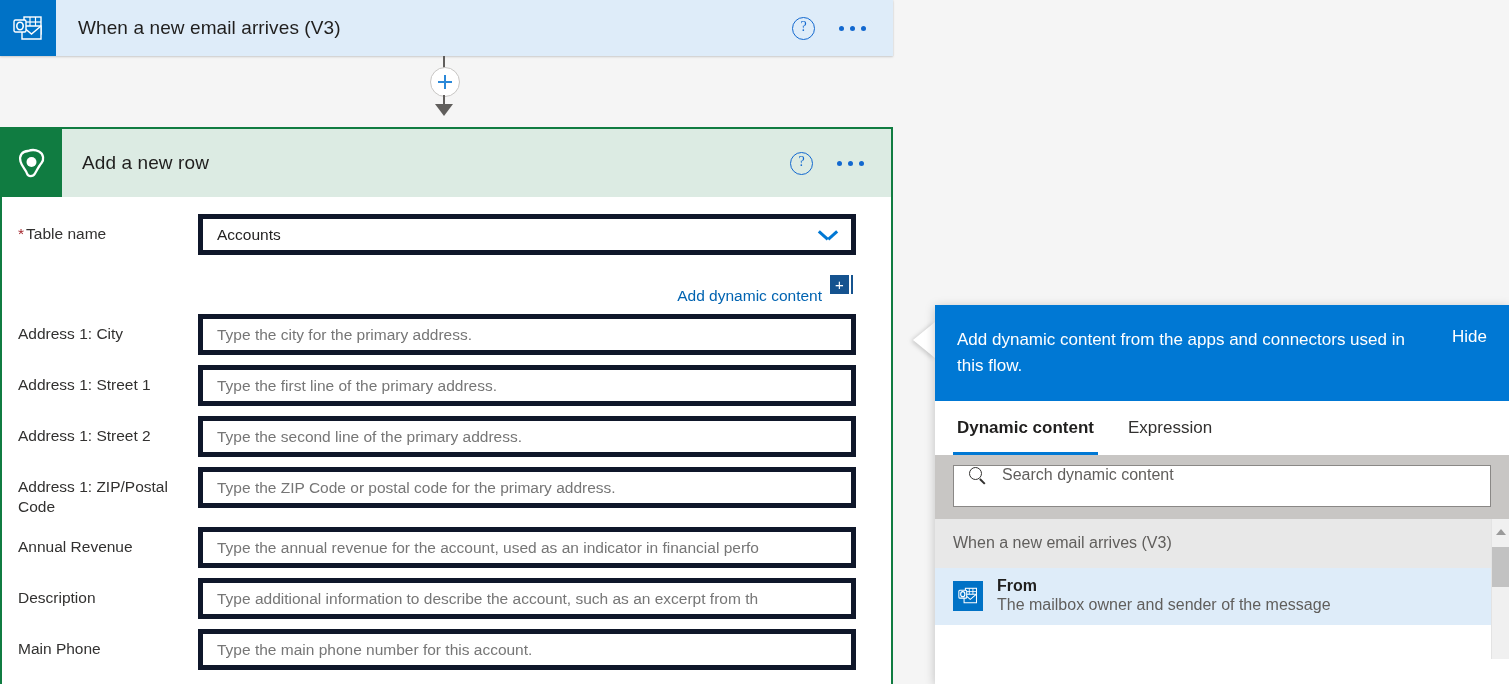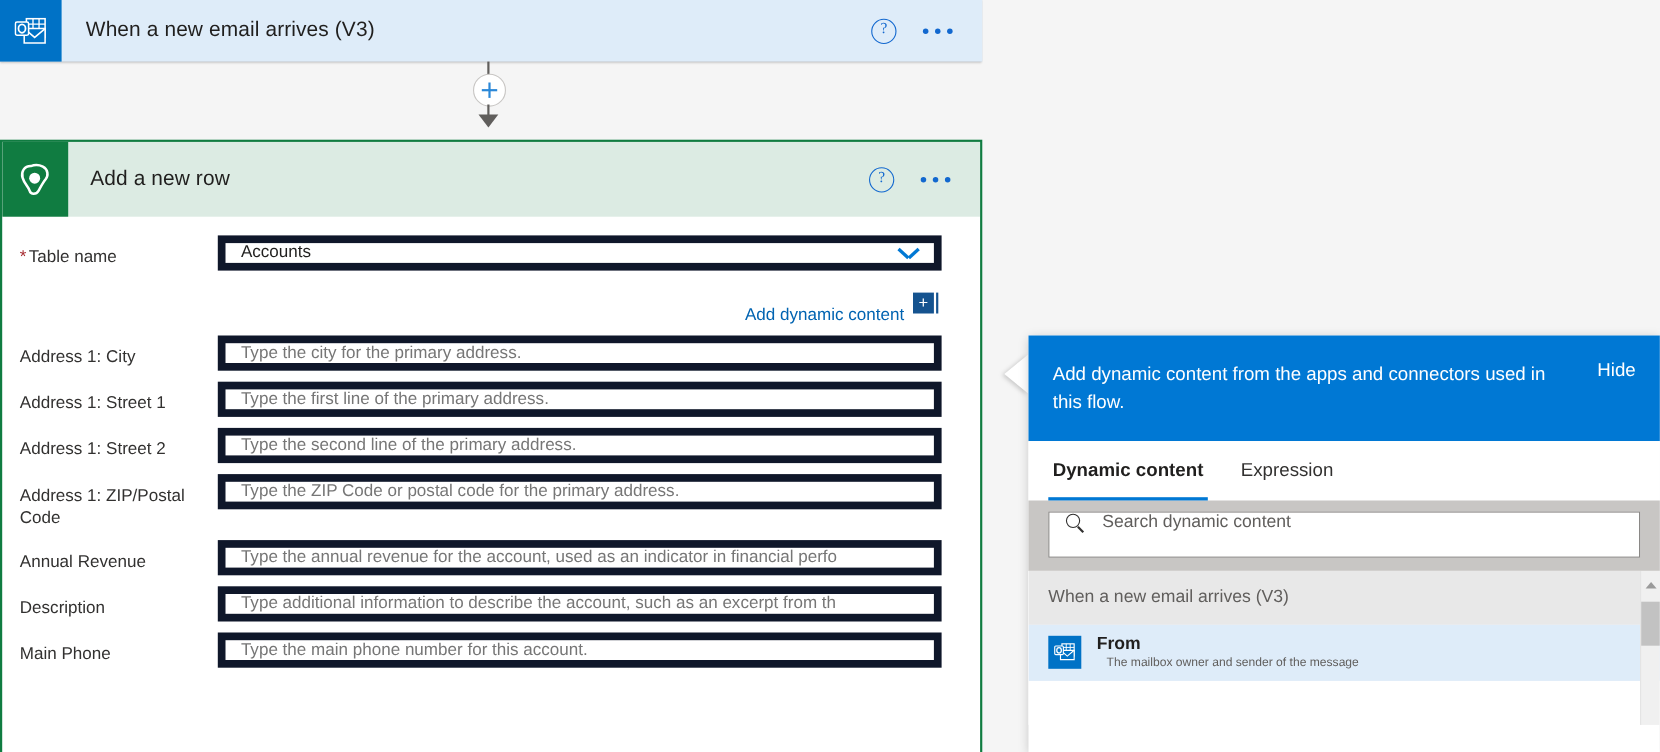--- a/index.html
+++ b/index.html
@@ -83,22 +83,22 @@
 
   
   .form { padding: 17px 0 0 0; }
   .frow { display: flex; align-items: flex-start; margin-bottom: 10px; }
   .flabel {
     width: 196px; flex: 0 0 196px; padding-left: 16px; box-sizing: border-box;
     font-size: 15.5px; color: #323130; line-height: 20px; padding-top: 10px;
   }
   .flabel .req { color: #a4262c; margin-right: 2px; }
   .finput {
-    flex: 0 0 auto; width: 658px; height: 32px; box-sizing: border-box;
-    border: 7px solid #0f172a; background: #fff;
+    flex: 0 0 auto; width: 658px; height: 41px; box-sizing: border-box;
+    border: 5px solid #0f172a; background: #fff;
     display: flex; align-items: center; padding: 0 14px;
     font-size: 15.5px; color: #201f1e;
     white-space: nowrap; overflow: hidden;
   }
   .finput.placeholder { color: #767676; }
   .finput.focused { border: 2px solid #0078d4; height: 40px; }
   .finput.select { justify-content: space-between; }
   .chev {
     width: 18px; height: 10px; position: relative; flex: 0 0 18px;
   }
@@ -174,21 +174,21 @@
     padding: 15px 18px 16px 18px;
   }
   .dc-item {
     display: flex; align-items: center; gap: 14px; padding: 9px 18px 11px 18px;
     background: #deecf9; cursor: pointer;
   }
   .dc-icon { width: 30px; height: 30px; flex: 0 0 30px; background: #0072c6;
              display: flex; align-items: center; justify-content: center; }
   .dc-text { display: flex; flex-direction: column; gap: 1px; }
   .dc-name { font-size: 16px; font-weight: bold; color: #201f1e; }
-  .dc-desc { font-size: 11px; color: #605e5c; margin-left: 9px; }
+  .dc-desc { font-size: 16px; color: #605e5c; }
 
   .scrollbar {
     position: absolute; right: 0; top: 0; width: 17px; height: 140px; background: #f0f0f0;
     border-left: 1px solid #e3e3e3;
   }
   .sb-up {
     position: absolute; left: 4px; top: 10px; width: 0; height: 0;
     border-left: 5px solid transparent; border-right: 5px solid transparent;
     border-bottom: 6px solid #9a9a9a; cursor: pointer;
   }

